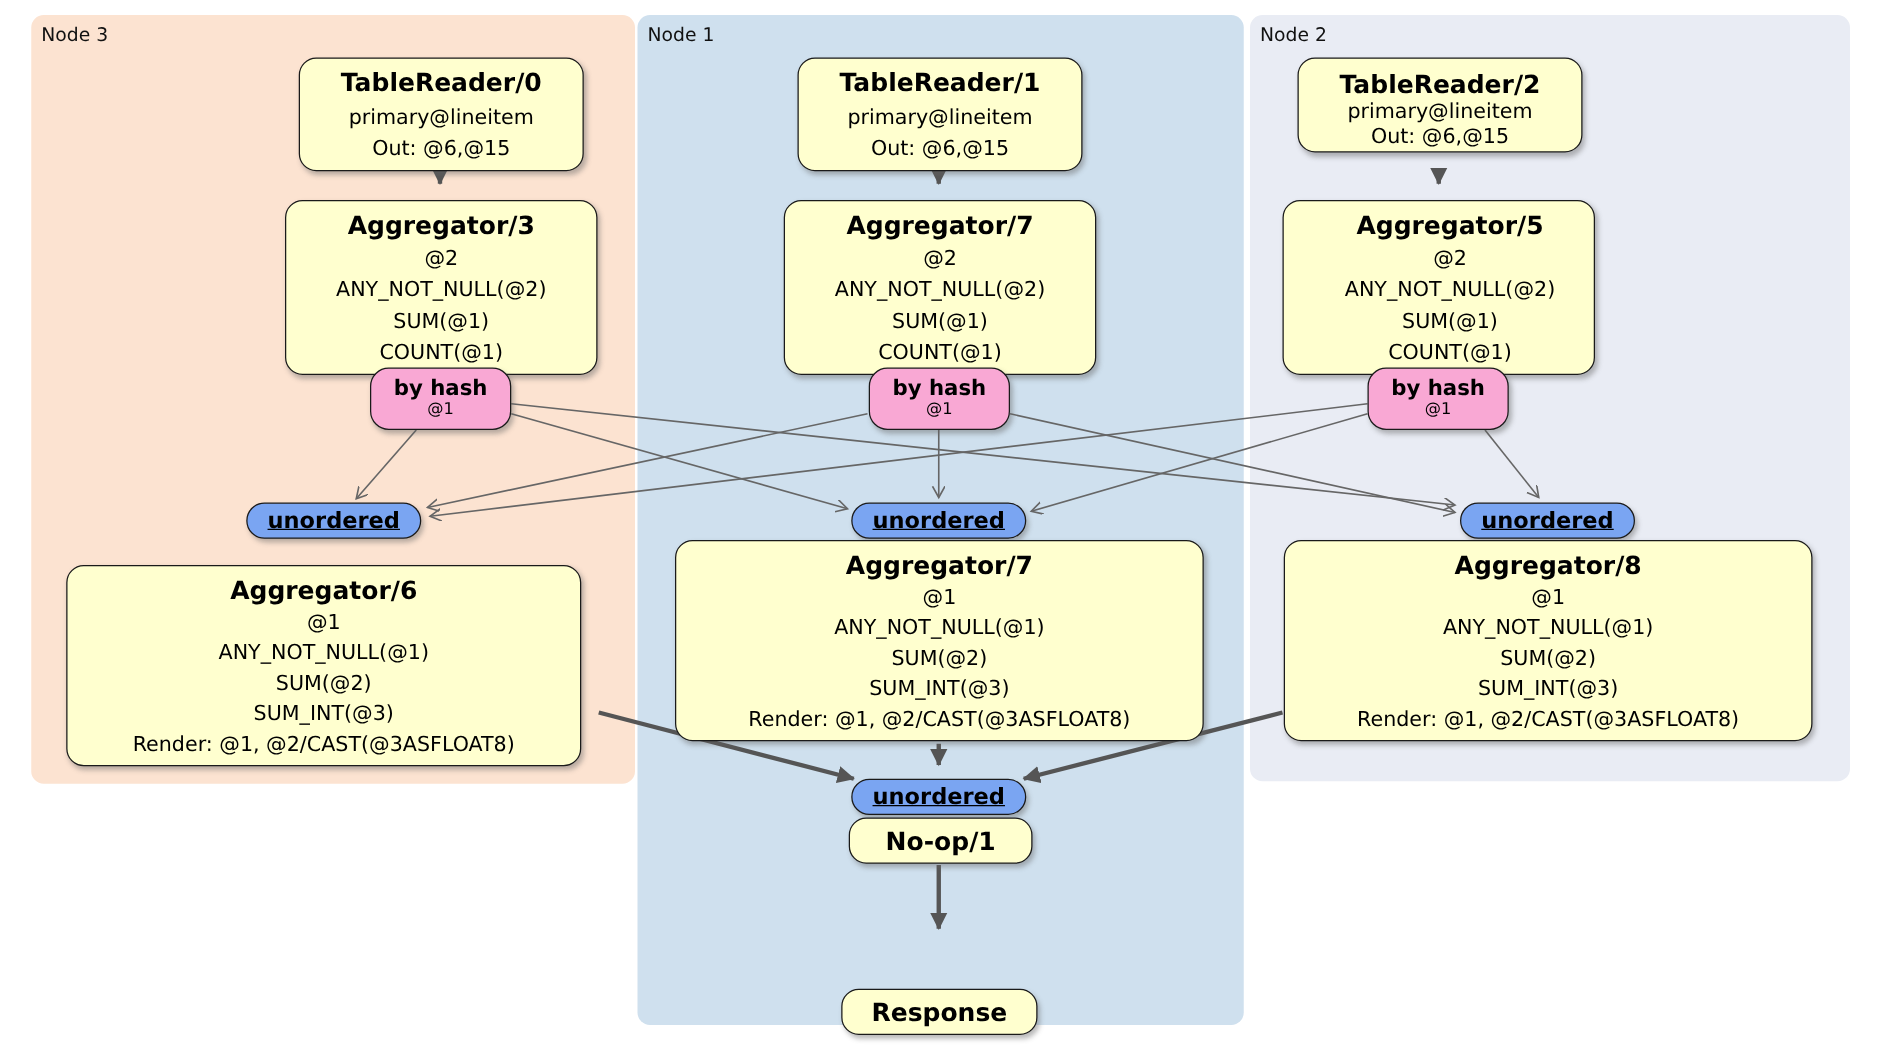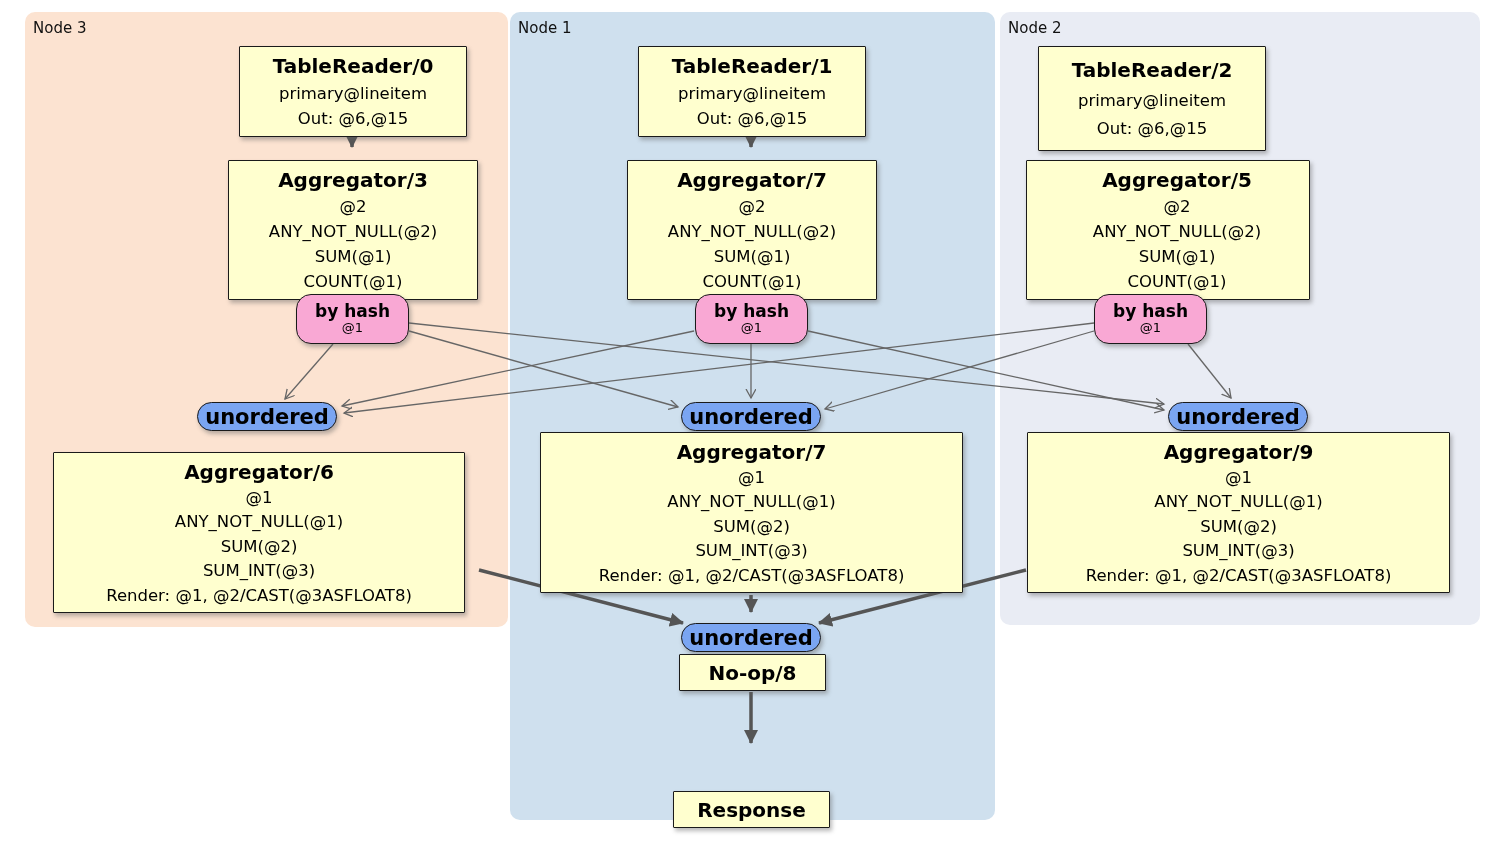--- a/index.html
+++ b/index.html
@@ -19,21 +19,21 @@
     font-size:15px;
     color:#111;
   }
   #edges{
     position:absolute;left:0;top:0;z-index:2;
   }
   .pbox{
     position:absolute;z-index:3;
     background:#ffffcf;
     border:1.5px solid #1a1a1a;
-    border-radius:1px;
+    border-radius:14px;
     box-shadow:2px 3px 4px rgba(100,100,100,0.45);
     display:flex;flex-direction:column;
     justify-content:space-evenly;
     text-align:center;
     box-sizing:border-box;
     padding:2px 6px;
   }
   .ptitle{font-size:20px;font-weight:bold;line-height:1.2;}
   .pline{font-size:16.5px;line-height:1.2;white-space:nowrap;}
   .router{
@@ -48,22 +48,23 @@
   }
   .router .rlabel{font-size:17px;font-weight:bold;line-height:1.15;}
   .router .rdetail{font-size:13px;line-height:1.15;}
   .sync{
     position:absolute;z-index:3;
     background:#7aa5f2;
     border:1.5px solid #1a1a1a;
     border-radius:15px;
     box-shadow:2px 3px 4px rgba(100,100,100,0.45);
     display:flex;justify-content:center;align-items:center;
-    font-size:21px;font-weight:bold;
+    font-size:18px;font-weight:bold;
     box-sizing:border-box;
+    text-decoration:underline;
   }
 </style>
 </head>
 <body>
 
 <div id="canvas">
 
   <div class="region" style="left:25px;top:12px;width:483px;height:615px;background:#fce3d1;"></div>
   <div class="region" style="left:510px;top:12px;width:485px;height:808px;background:#cfe0ee;"></div>
   <div class="region" style="left:1000px;top:12px;width:480px;height:613px;background:#e9ecf4;"></div>
@@ -108,41 +109,41 @@
   <div class="pbox" style="left:239px;top:46px;width:228px;height:91px;">
     <div class="ptitle">TableReader/0</div>
     <div class="pline">primary@lineitem</div>
     <div class="pline">Out: @6,@15</div>
   </div>
   <div class="pbox" style="left:638px;top:46px;width:228px;height:91px;">
     <div class="ptitle">TableReader/1</div>
     <div class="pline">primary@lineitem</div>
     <div class="pline">Out: @6,@15</div>
   </div>
-  <div class="pbox" style="left:1038px;top:46px;width:228px;height:105px;">
+  <div class="pbox" style="left:1038px;top:46px;width:228px;height:76px;justify-content:flex-end;">
     <div class="ptitle">TableReader/2</div>
     <div class="pline">primary@lineitem</div>
     <div class="pline">Out: @6,@15</div>
   </div>
 
   <div class="pbox" style="left:228px;top:160px;width:250px;height:140px;">
     <div class="ptitle">Aggregator/3</div>
     <div class="pline">@2</div>
     <div class="pline">ANY_NOT_NULL(@2)</div>
     <div class="pline">SUM(@1)</div>
     <div class="pline">COUNT(@1)</div>
   </div>
   <div class="pbox" style="left:627px;top:160px;width:250px;height:140px;">
     <div class="ptitle">Aggregator/7</div>
     <div class="pline">@2</div>
     <div class="pline">ANY_NOT_NULL(@2)</div>
     <div class="pline">SUM(@1)</div>
     <div class="pline">COUNT(@1)</div>
   </div>
-  <div class="pbox" style="left:1026px;top:160px;width:284px;height:140px;padding-left:24px;">
+  <div class="pbox" style="left:1026px;top:160px;width:250px;height:140px;padding-left:24px;">
     <div class="ptitle">Aggregator/5</div>
     <div class="pline">@2</div>
     <div class="pline">ANY_NOT_NULL(@2)</div>
     <div class="pline">SUM(@1)</div>
     <div class="pline">COUNT(@1)</div>
   </div>
 
   <div class="router" style="left:296px;top:294px;width:113px;height:50px;">
     <div class="rlabel">by hash</div>
     <div class="rdetail">@1</div>
@@ -176,33 +177,33 @@
   </div>
   <div class="pbox" style="left:540px;top:432px;width:423px;height:161px;">
     <div class="ptitle">Aggregator/7</div>
     <div class="pline">@1</div>
     <div class="pline">ANY_NOT_NULL(@1)</div>
     <div class="pline">SUM(@2)</div>
     <div class="pline">SUM_INT(@3)</div>
     <div class="pline">Render: @1, @2/CAST(@3ASFLOAT8)</div>
   </div>
   <div class="pbox" style="left:1027px;top:432px;width:423px;height:161px;">
-    <div class="ptitle">Aggregator/9</div>
+    <div class="ptitle">Aggregator/8</div>
     <div class="pline">@1</div>
     <div class="pline">ANY_NOT_NULL(@1)</div>
     <div class="pline">SUM(@2)</div>
     <div class="pline">SUM_INT(@3)</div>
     <div class="pline">Render: @1, @2/CAST(@3ASFLOAT8)</div>
   </div>
 
   <div class="sync" style="left:681px;top:623px;width:140px;height:29px;">
     <span>unordered</span>
   </div>
 
   <div class="pbox" style="left:679px;top:654px;width:147px;height:37px;">
-    <div class="ptitle">No-op/8</div>
+    <div class="ptitle">No-op/1</div>
   </div>
 
   <div class="pbox" style="left:673px;top:755px;width:157px;height:37px;margin-top:36px;">
     <div class="ptitle">Response</div>
   </div>
 
 </div>
 
 </body></html>

